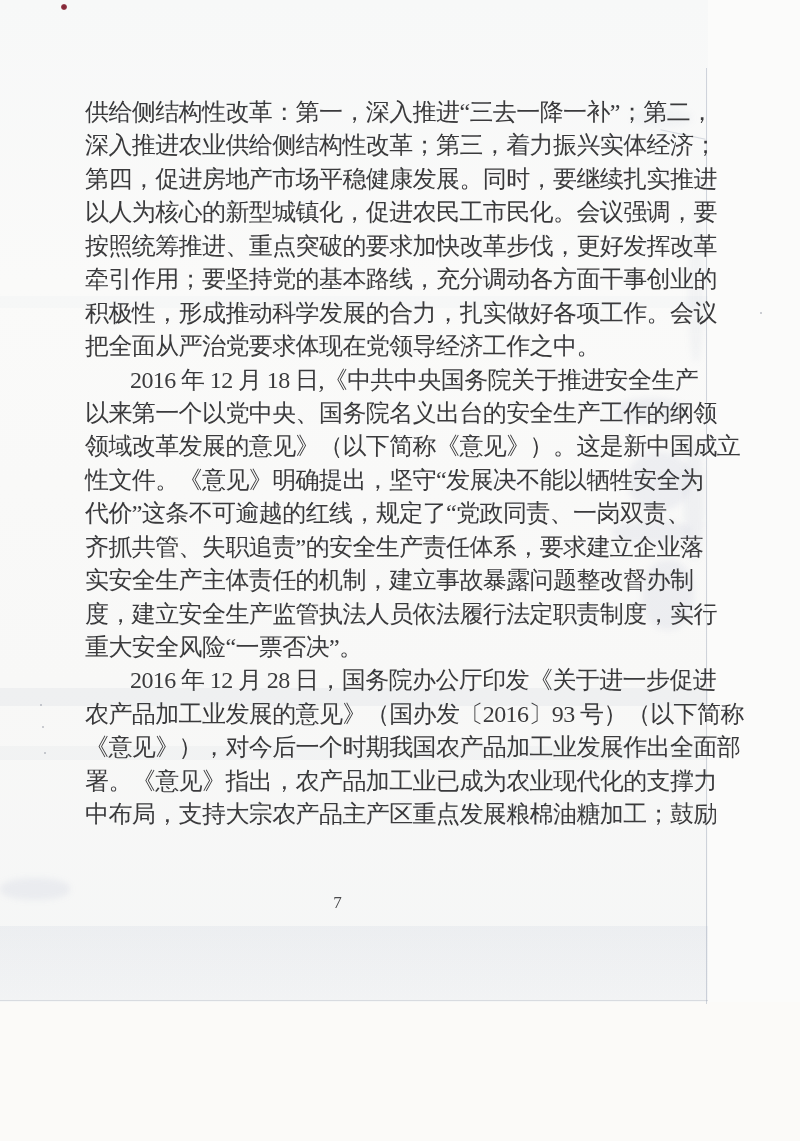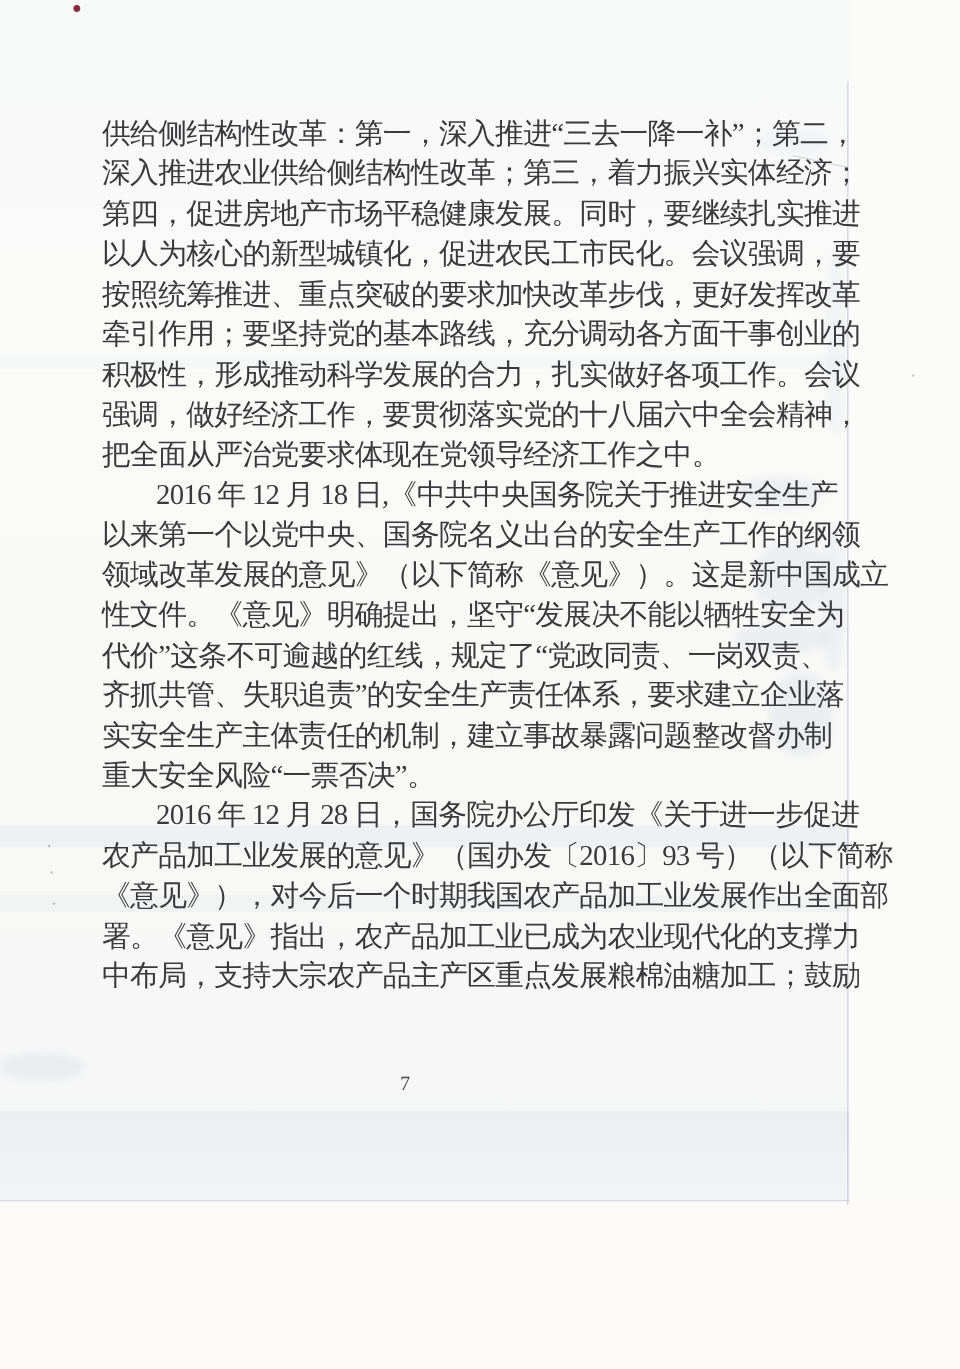--- a/index.html
+++ b/index.html
@@ -92,29 +92,29 @@
   <div class="speck sp5"></div>
 
   <div class="textblock">
     <div class="line">供给侧结构性改革：第一，深入推进“三去一降一补”；第二，</div>
     <div class="line">深入推进农业供给侧结构性改革；第三，着力振兴实体经济；</div>
     <div class="line">第四，促进房地产市场平稳健康发展。同时，要继续扎实推进</div>
     <div class="line">以人为核心的新型城镇化，促进农民工市民化。会议强调，要</div>
     <div class="line">按照统筹推进、重点突破的要求加快改革步伐，更好发挥改革</div>
     <div class="line">牵引作用；要坚持党的基本路线，充分调动各方面干事创业的</div>
     <div class="line">积极性，形成推动科学发展的合力，扎实做好各项工作。会议</div>
-    <div class="line">强调，做好经济工作，要贯彻落实党的十八届六中全会精神，</div>
     <div class="line left">把全面从严治党要求体现在党领导经济工作之中。</div>
     <div class="line indent">2016 年 12 月 18 日,《中共中央国务院关于推进安全生产</div>
     <div class="line">以来第一个以党中央、国务院名义出台的安全生产工作的纲领</div>
     <div class="line">领域改革发展的意见》（以下简称《意见》）。这是新中国成立</div>
     <div class="line">性文件。《意见》明确提出，坚守“发展决不能以牺牲安全为</div>
     <div class="line">代价”这条不可逾越的红线，规定了“党政同责、一岗双责、</div>
     <div class="line">齐抓共管、失职追责”的安全生产责任体系，要求建立企业落</div>
     <div class="line">实安全生产主体责任的机制，建立事故暴露问题整改督办制</div>
+    <div class="line">度，建立安全生产监管执法人员依法履行法定职责制度，实行</div>
     <div class="line left">重大安全风险“一票否决”。</div>
     <div class="line indent">2016 年 12 月 28 日，国务院办公厅印发《关于进一步促进</div>
     <div class="line">农产品加工业发展的意见》（国办发〔2016〕93 号）（以下简称</div>
     <div class="line">《意见》），对今后一个时期我国农产品加工业发展作出全面部</div>
     <div class="line">署。《意见》指出，农产品加工业已成为农业现代化的支撑力</div>
     <div class="line">中布局，支持大宗农产品主产区重点发展粮棉油糖加工；鼓励</div>
   </div>
 
   <div class="pagenum">7</div>
 

